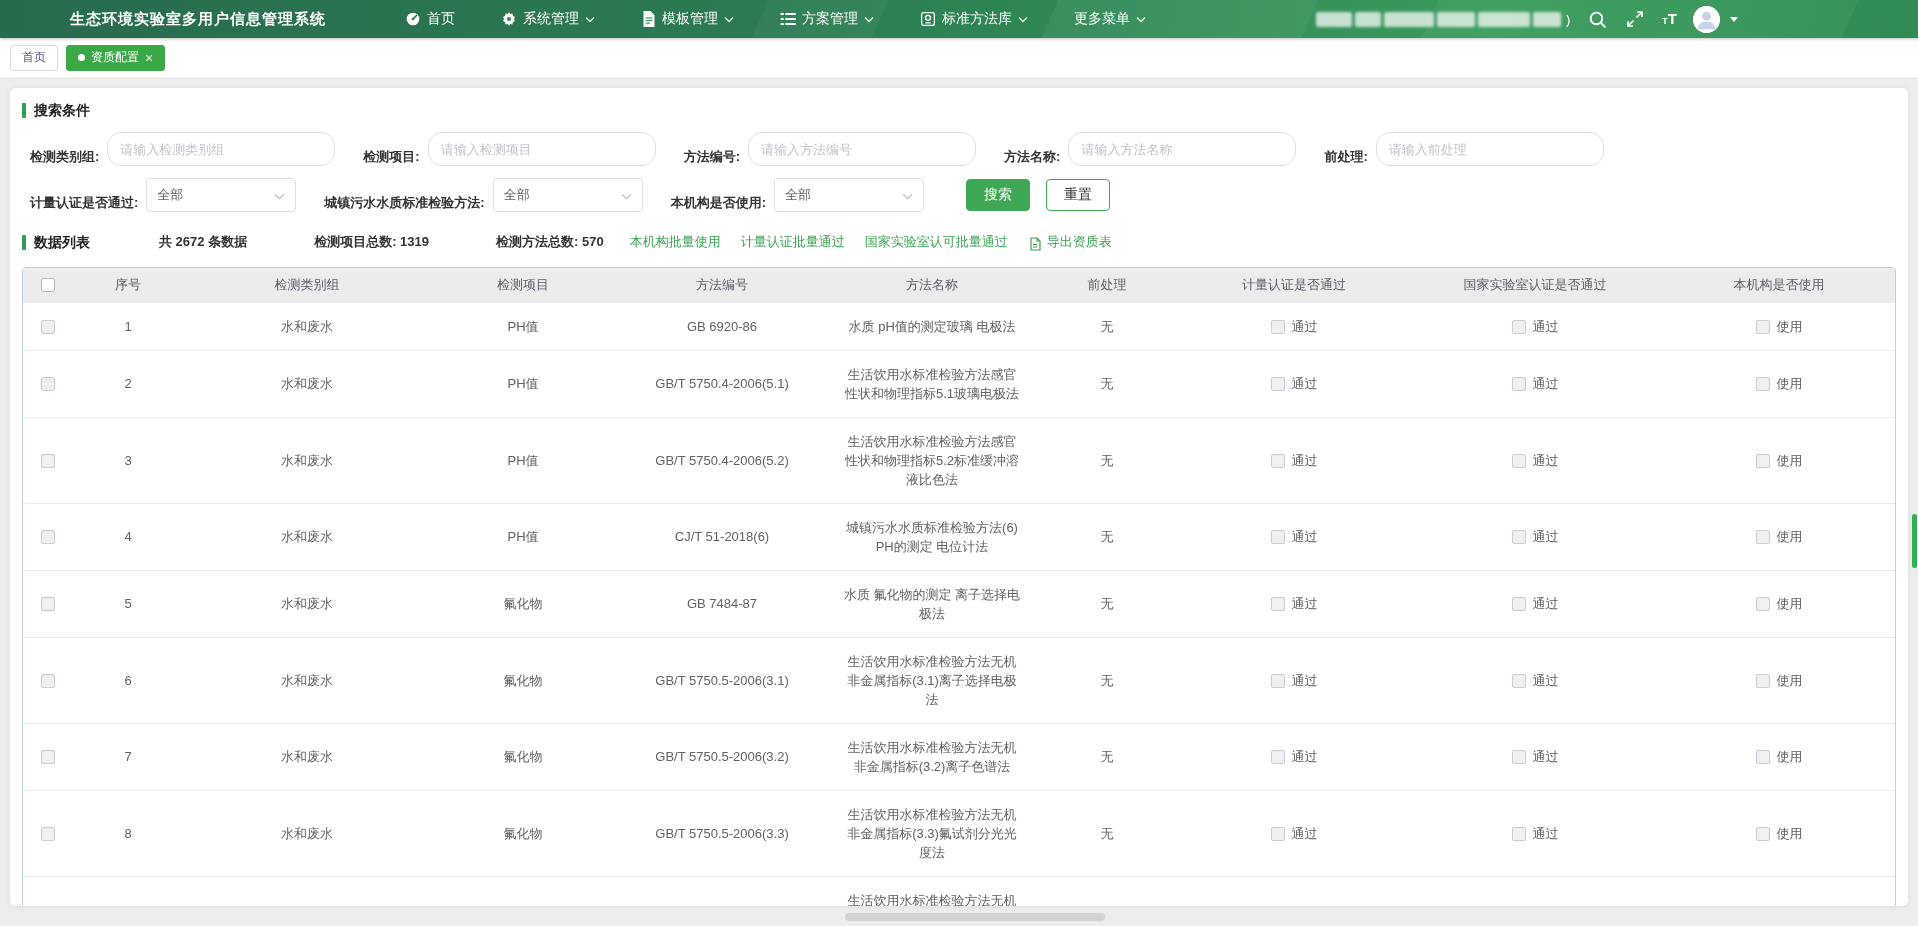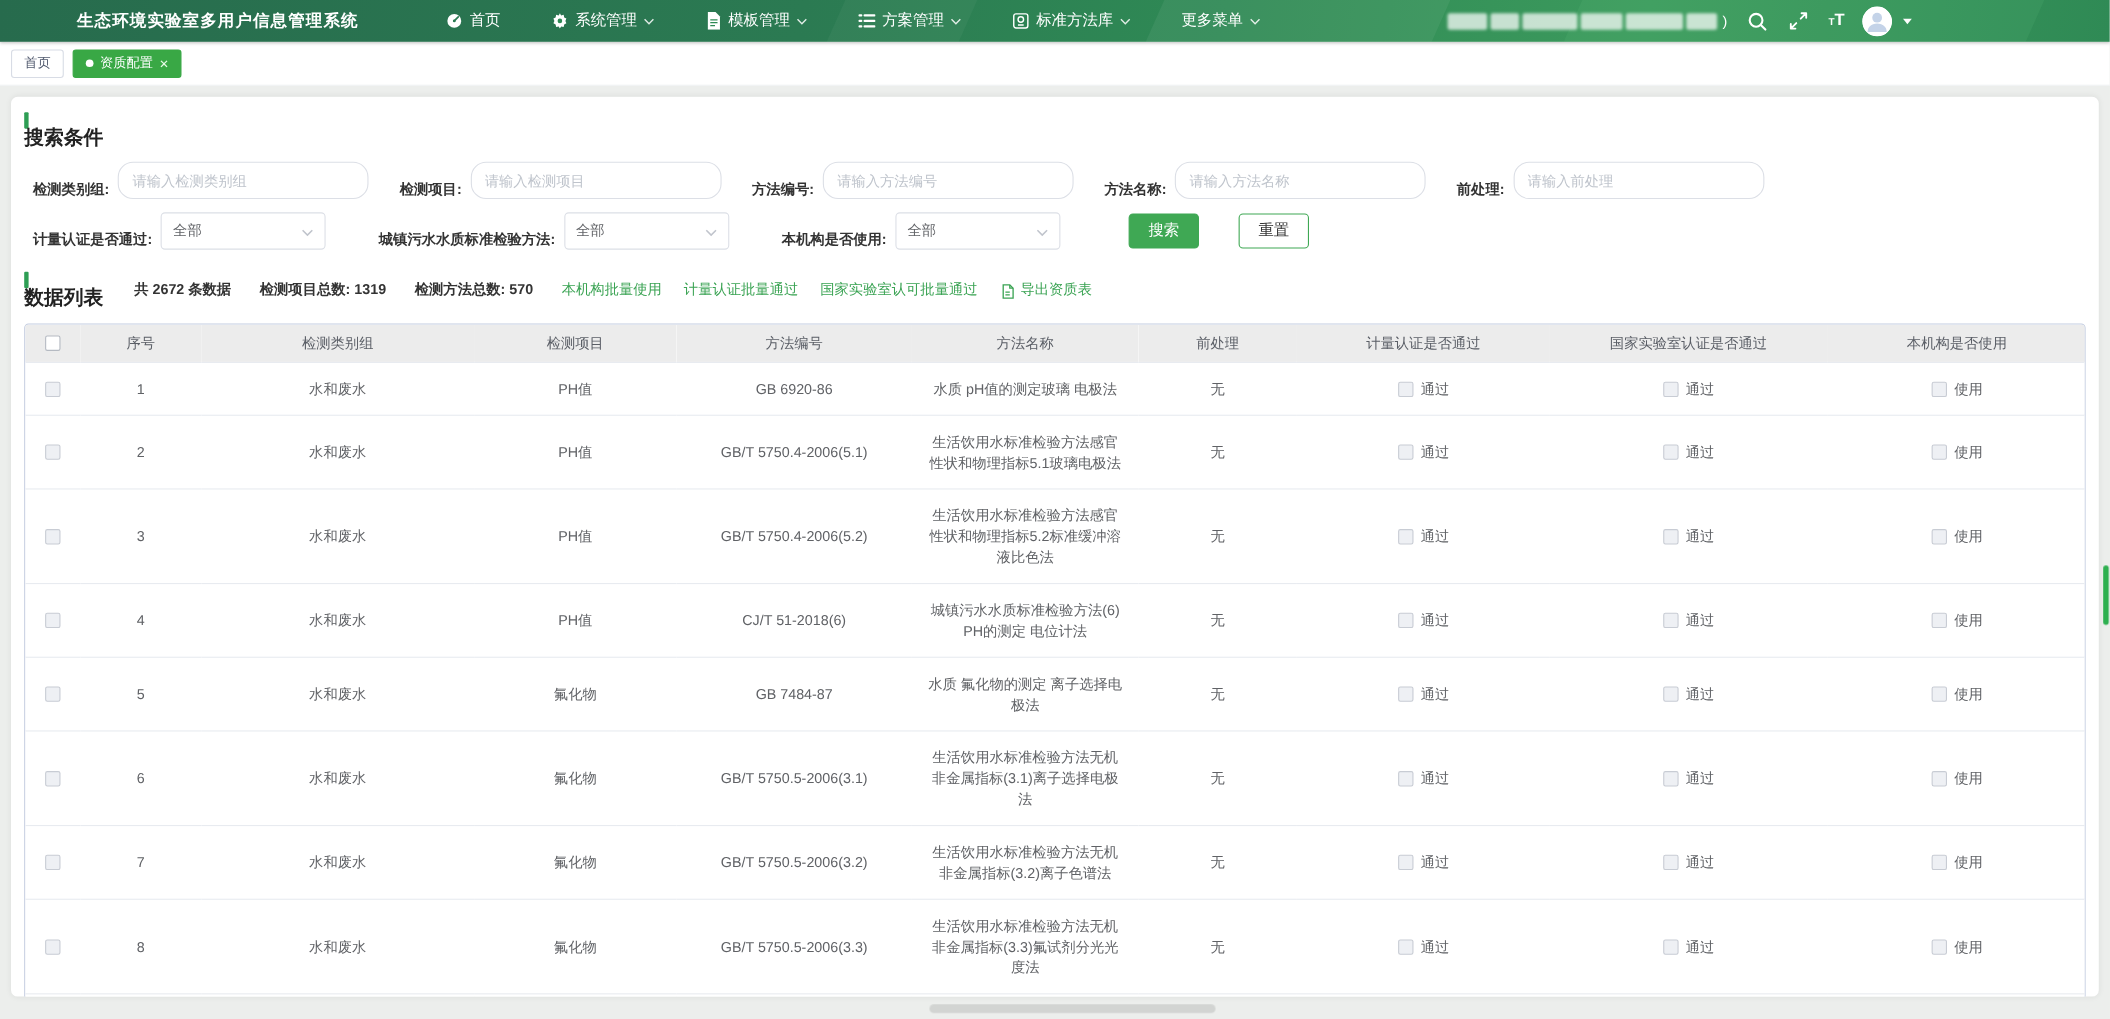--- a/index.html
+++ b/index.html
@@ -37,40 +37,40 @@
     background:#fff; border:1px solid #d8dce5; border-radius:3px; cursor:pointer; gap:6px; }
   .tab.active { background:#39a845; border-color:#39a845; color:#fff; }
   .tab .dot { width:7px; height:7px; border-radius:50%; background:#fff; }
   .tab .close { font-size:14px; line-height:1; color:#eafbe9; cursor:pointer; }
 
   
   .main { height:848px; padding:10px; overflow:hidden; }
   .card { background:#fff; border-radius:6px; box-shadow:0 0 6px rgba(0,0,0,.07);
     height:818px; padding:12px; overflow:hidden; }
 
-  .section-title { display:flex; align-items:flex-start; font-size:18px; font-weight:bold; color:#222;
-    line-height:16px; margin:2px 0 14px;flex-direction:column; }
+  .section-title { display:flex; align-items:flex-end; font-size:14px; font-weight:bold; color:#222;
+    line-height:16px; margin:2px 0 14px; }
   .section-title .bar { display:inline-block; width:4px; height:15px; background:#2e9e54; margin-right:8px; border-radius:1px; }
 
   .form-row { display:flex; align-items:center; margin:0 0 12px 8px; }
-  .form-row.second { margin-bottom:20px;gap:20px; }
+  .form-row.second { margin-bottom:20px; }
   .field { display:flex; align-items:flex-end; margin-right:28px; }
   .field label { font-size:13px; font-weight:bold; color:#333; margin-right:8px; white-space:nowrap; }
   .field input { width:228px; height:34px; border:1px solid #dcdfe6; border-radius:14px; padding:0 12px;
     font-size:13px; color:#606266; outline:none; font-family:inherit; }
   .field input::placeholder { color:#bfc4cc; }
   .selectbox { width:150px; height:34px; border:1px solid #dcdfe6; border-radius:4px; display:flex;
     align-items:center; justify-content:space-between; padding:0 10px; font-size:13px; color:#606266; cursor:pointer; }
   .btn { height:32px; padding:0 17px; border-radius:4px; font-size:14px; cursor:pointer; font-family:inherit; }
   .btn-primary { background:#3fa854; border:1px solid #3fa854; color:#fff; margin-left:14px; }
   .btn-plain { background:#fff; border:1px solid #3fa854; color:#333; margin-left:16px; }
 
   .list-header { display:flex; align-items:center; margin:0 0 16px 0; }
   .list-header .section-title { margin:0 28px 0 0; }
-  .stat { font-size:13px; font-weight:bold; color:#333; margin-right:26px; white-space:nowrap; }
+  .stat { font-size:13px; font-weight:bold; color:#333; margin-right:26px; white-space:nowrap;margin-left:41px; }
   .link { font-size:13px; color:#3aa353; margin-right:20px; cursor:pointer; text-decoration:none; white-space:nowrap; }
   .export-link { display:inline-flex; align-items:flex-end; gap:5px; font-size:13px; color:#3aa353; cursor:pointer; }
 
   
   .table-wrap { border:1px solid #c2cbdf; border-radius:4px 4px 0 0; overflow:hidden; }
   table { width:100%; border-collapse:collapse; table-layout:fixed; }
   thead th { background:#ececec; height:34px; font-size:13px; font-weight:500; color:#5a5e66; text-align:center;
     white-space:nowrap; overflow:hidden; }
   tbody td { border-top:1px solid #e8ebf0; background:#fff; text-align:center; padding:14px 14px;
     font-size:13px; color:#606266; line-height:19px; vertical-align:middle; }

